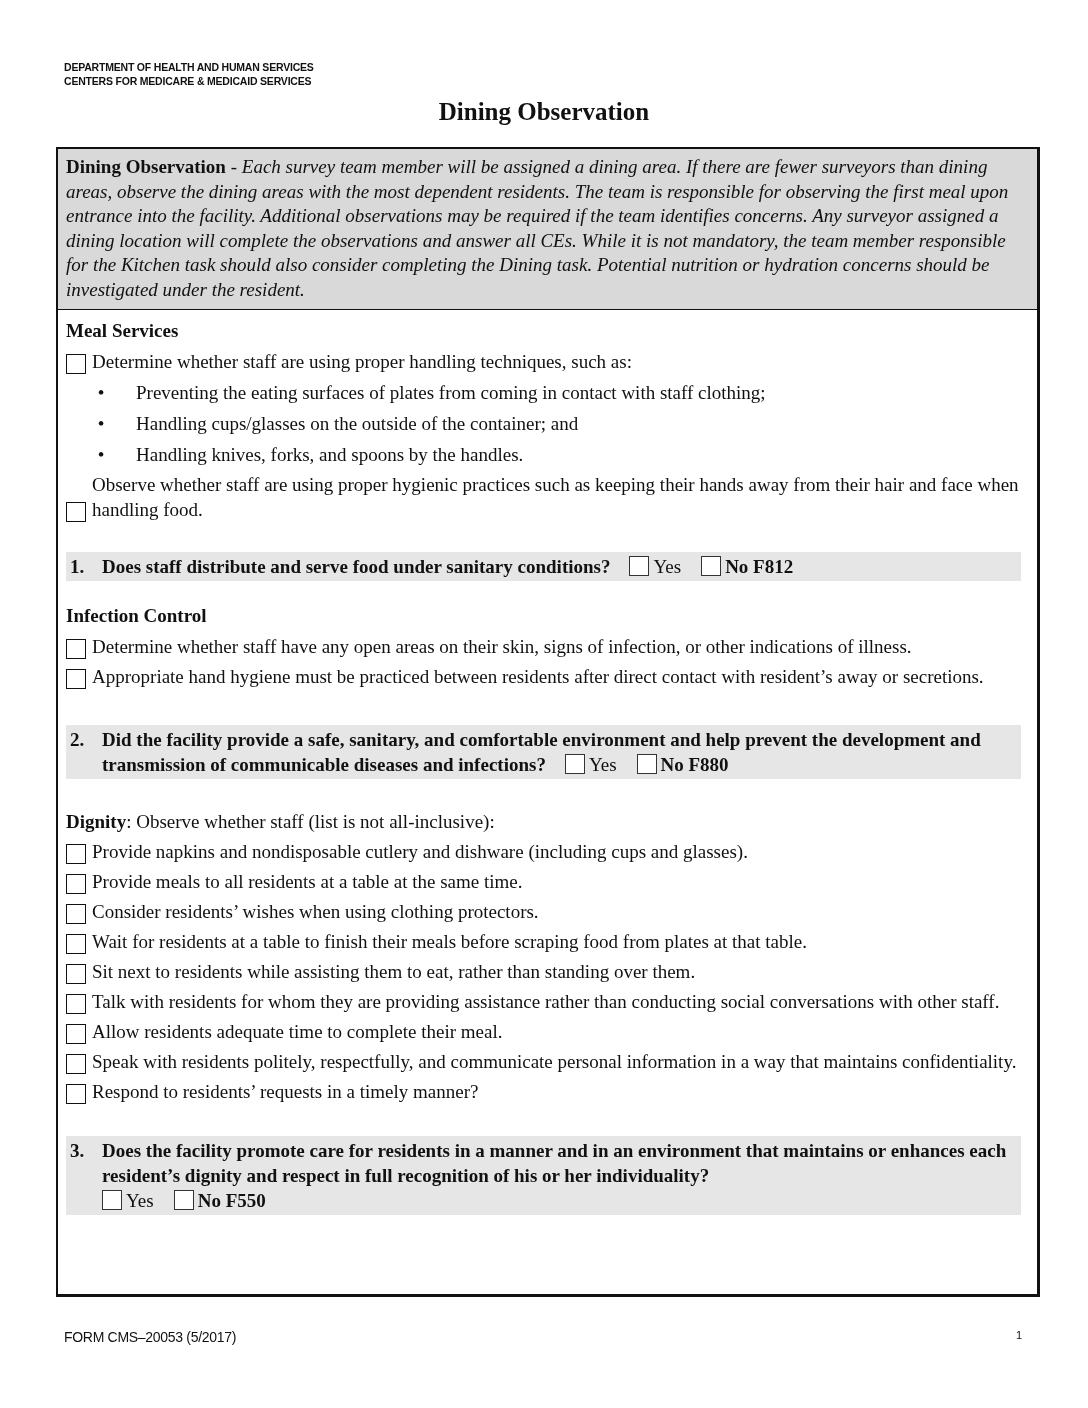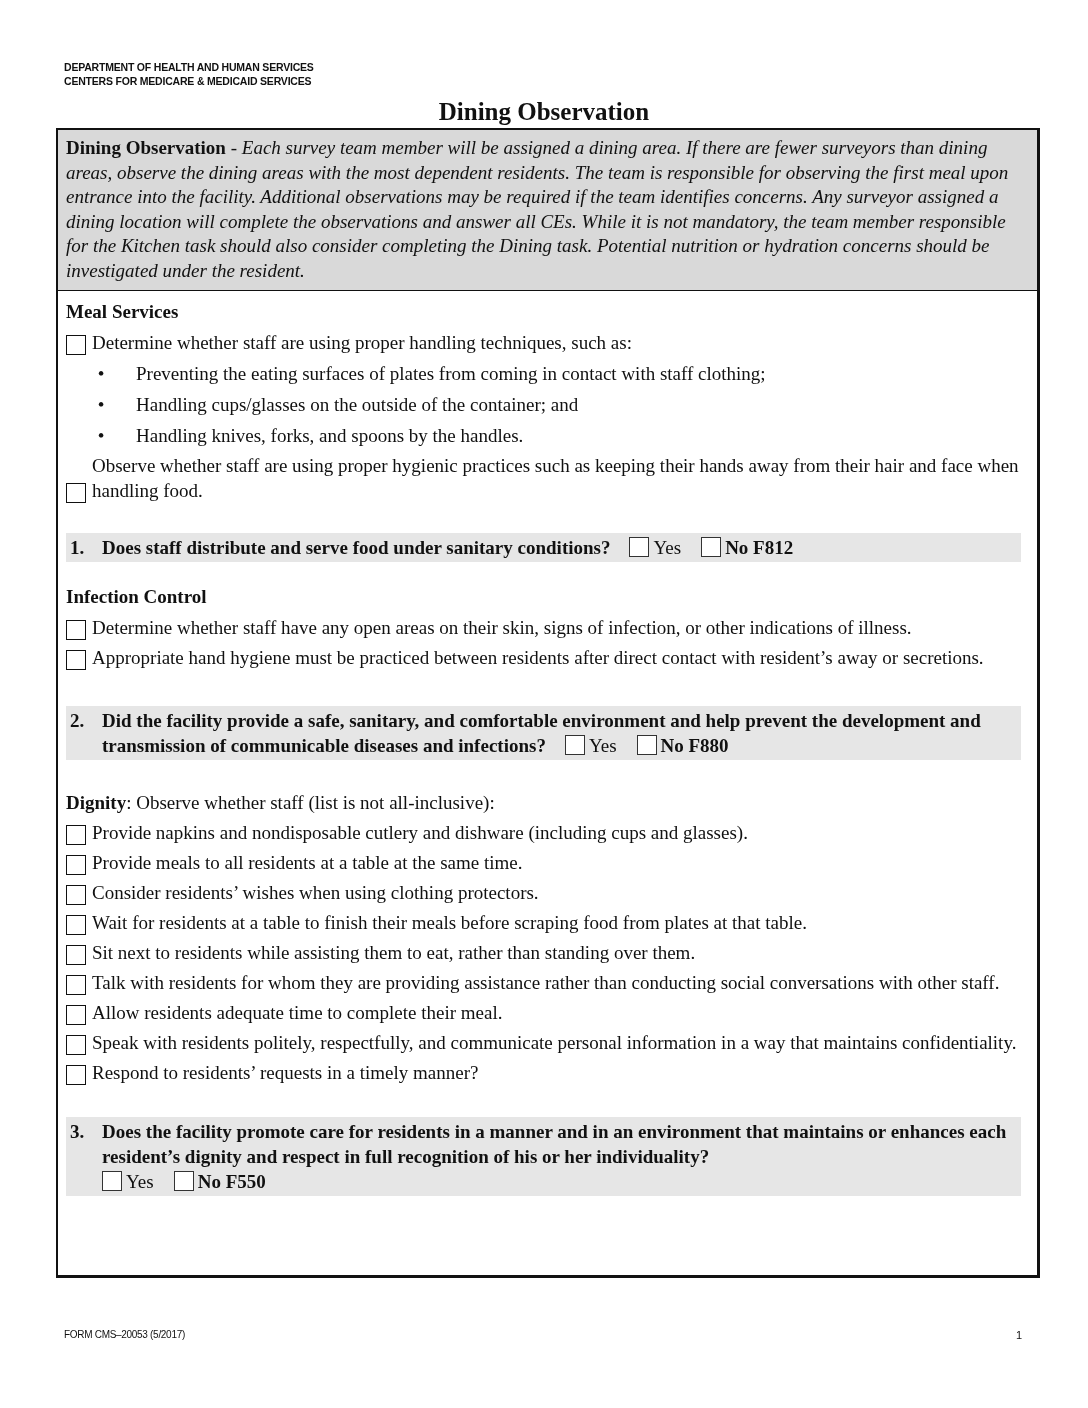--- a/index.html
+++ b/index.html
@@ -1,34 +1,34 @@
 <!DOCTYPE html>
 <html><head>
 <meta charset="utf-8">
 <style>
   html, body { margin:0; padding:0; background:#ffffff; }
   body { width:1088px; height:1408px; position:relative; overflow:hidden; font-family:"Liberation Serif", serif; color:#111; }
   .agency { position:absolute; left:64px; top:60px; font-family:"Liberation Sans", sans-serif; font-weight:bold; font-size:10.5px; line-height:14px; letter-spacing:-0.2px; }
   .title { position:absolute; left:0; width:1088px; top:98px; text-align:center; font-weight:bold; font-size:25px; }
-  .frame { position:absolute; left:56px; top:128px; width:984px; height:1150px; border:2px solid #111; box-sizing:border-box; border-right-width:3px; border-bottom-width:3px; }
+  .frame { position:absolute; left:56px; top:147px; width:984px; height:1150px; border:2px solid #111; box-sizing:border-box; border-right-width:3px; border-bottom-width:3px; }
   .intro { background:#d9d9d9; border-bottom:1.5px solid #111; padding:6px 8px 7px 8px; font-size:19px; line-height:24.5px; }
   .intro b { font-style:normal; }
   .intro i { font-style:italic; }
   .body { padding:0 8px; }
   .sec-title { font-weight:bold; font-size:19px; margin-top:8px; height:26px; line-height:26px; }
   .row { display:flex; align-items:flex-end; font-size:19px; line-height:25px; margin-top:5px; }
   .cb { flex:0 0 auto; width:20px; height:20px; border:1.5px solid #111; box-sizing:border-box; margin-right:6px; margin-top:2px; background:#fff; }
   .bullets { margin:6px 0 0 0; }
   .bullet { display:flex; font-size:19px; line-height:25px; margin-top:6px; }
   .bullet .dot { width:70px; text-align:center; flex:0 0 auto; }
   .q { background:#e6e6e6; font-weight:bold; font-size:19px; line-height:25px; padding:2px 0; margin-top:20px; margin-right:8px; display:flex; }
   .q .num { width:32px; flex:0 0 auto; padding-left:4px; }
   .q .qcb { display:inline-block; width:20px; height:20px; border:1.5px solid #333; box-sizing:border-box; vertical-align:-3px; background:#fff; margin-right:4px; }
   .yn-yes { font-weight:normal; margin-right:20px; }
-  .footer-left { position:absolute; left:64px; top:1329px; font-family:"Liberation Sans", sans-serif; font-size:10px; letter-spacing:-0.3px; }
+  .footer-left { position:absolute; left:64px; top:1329px; font-family:"Liberation Sans", sans-serif; font-size:14px; letter-spacing:-0.3px; }
   .footer-right { position:absolute; left:1016px; top:1329px; font-family:"Liberation Sans", sans-serif; font-size:11px; }
 </style>
 </head>
 <body>
 
 <div class="agency">
   <div>DEPARTMENT OF HEALTH AND HUMAN SERVICES</div>
   <div>CENTERS FOR MEDICARE &amp; MEDICAID SERVICES</div>
 </div>
 <div class="title">Dining Observation</div>

